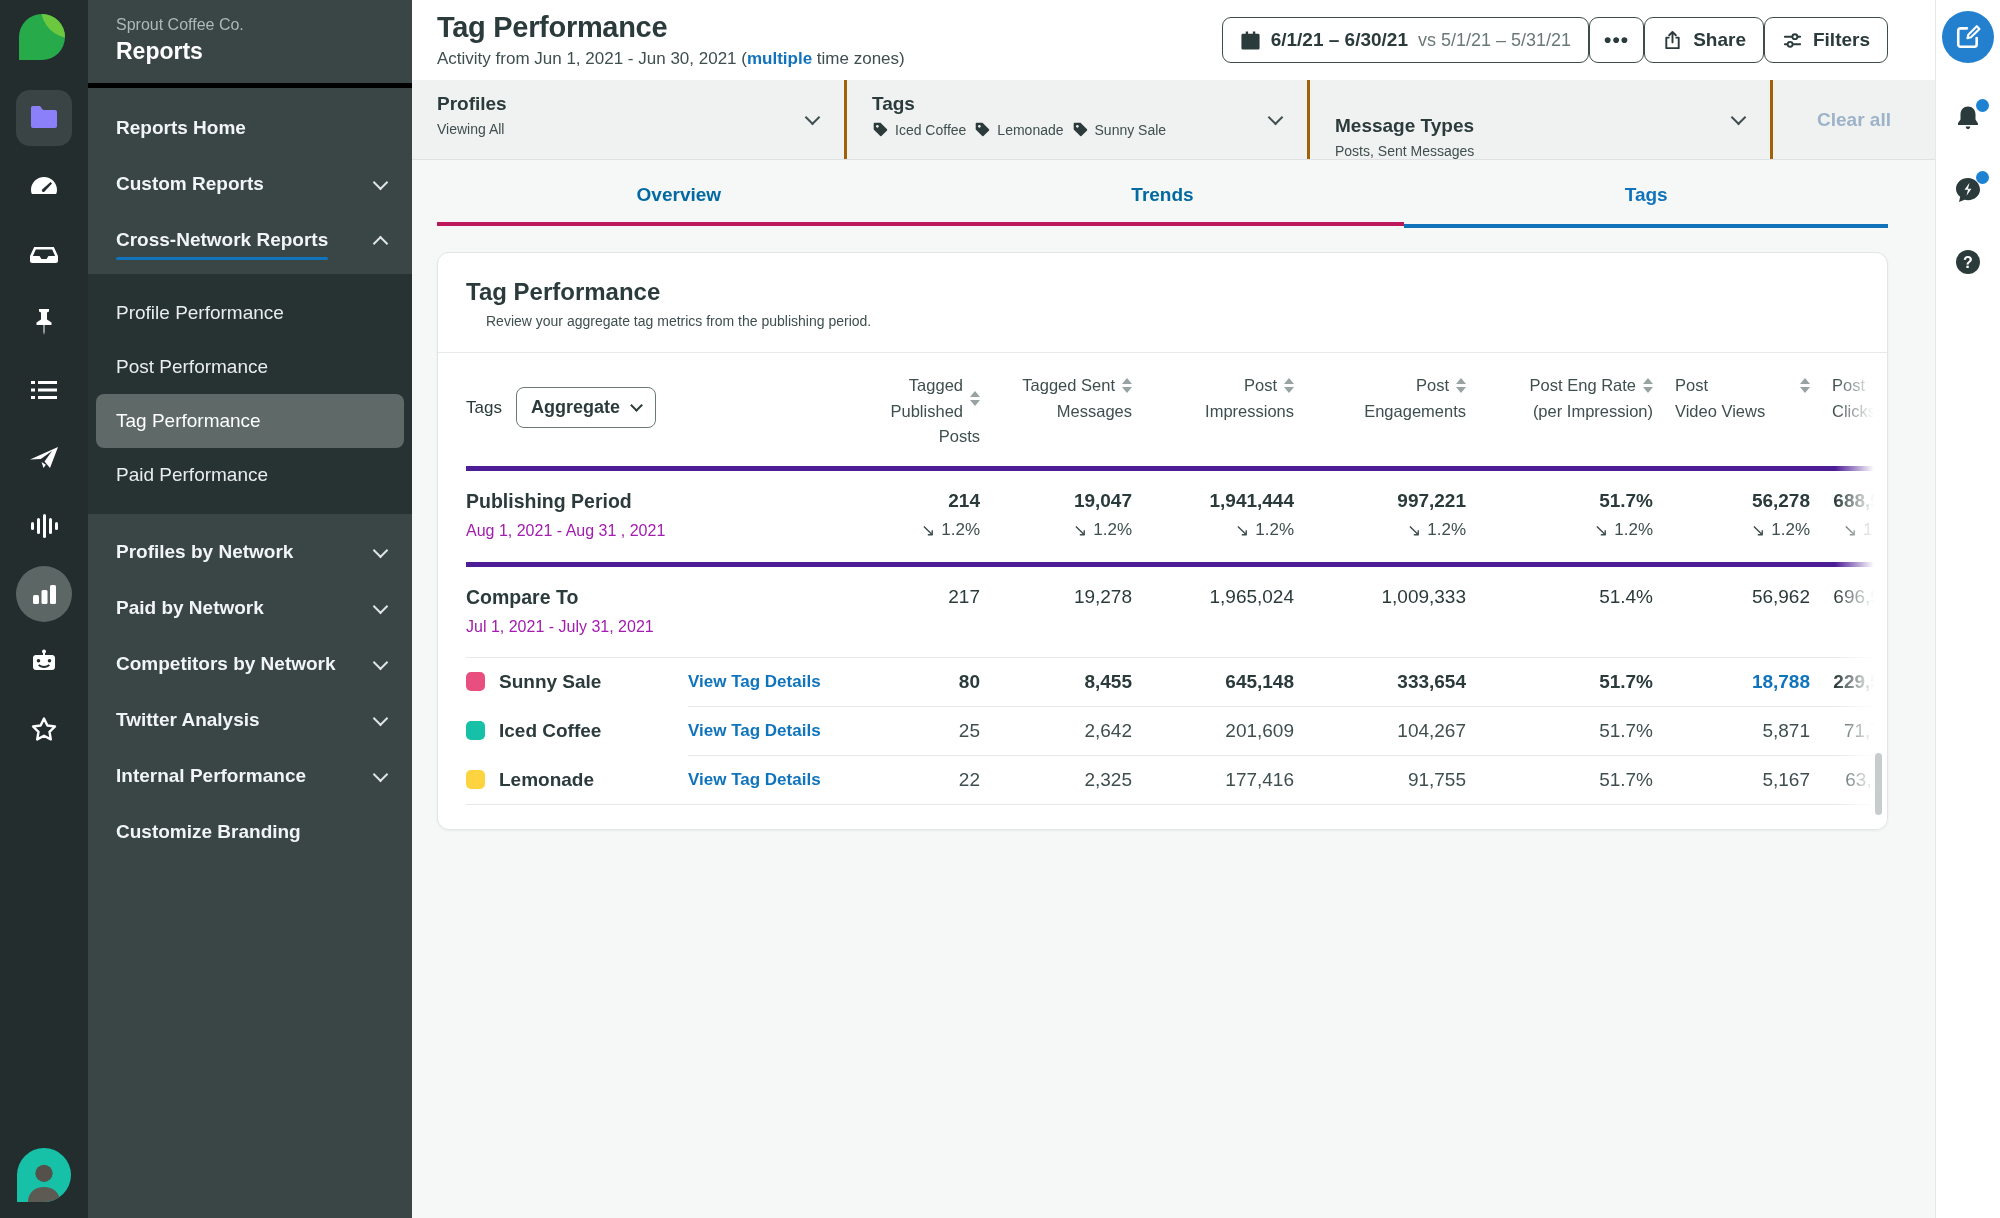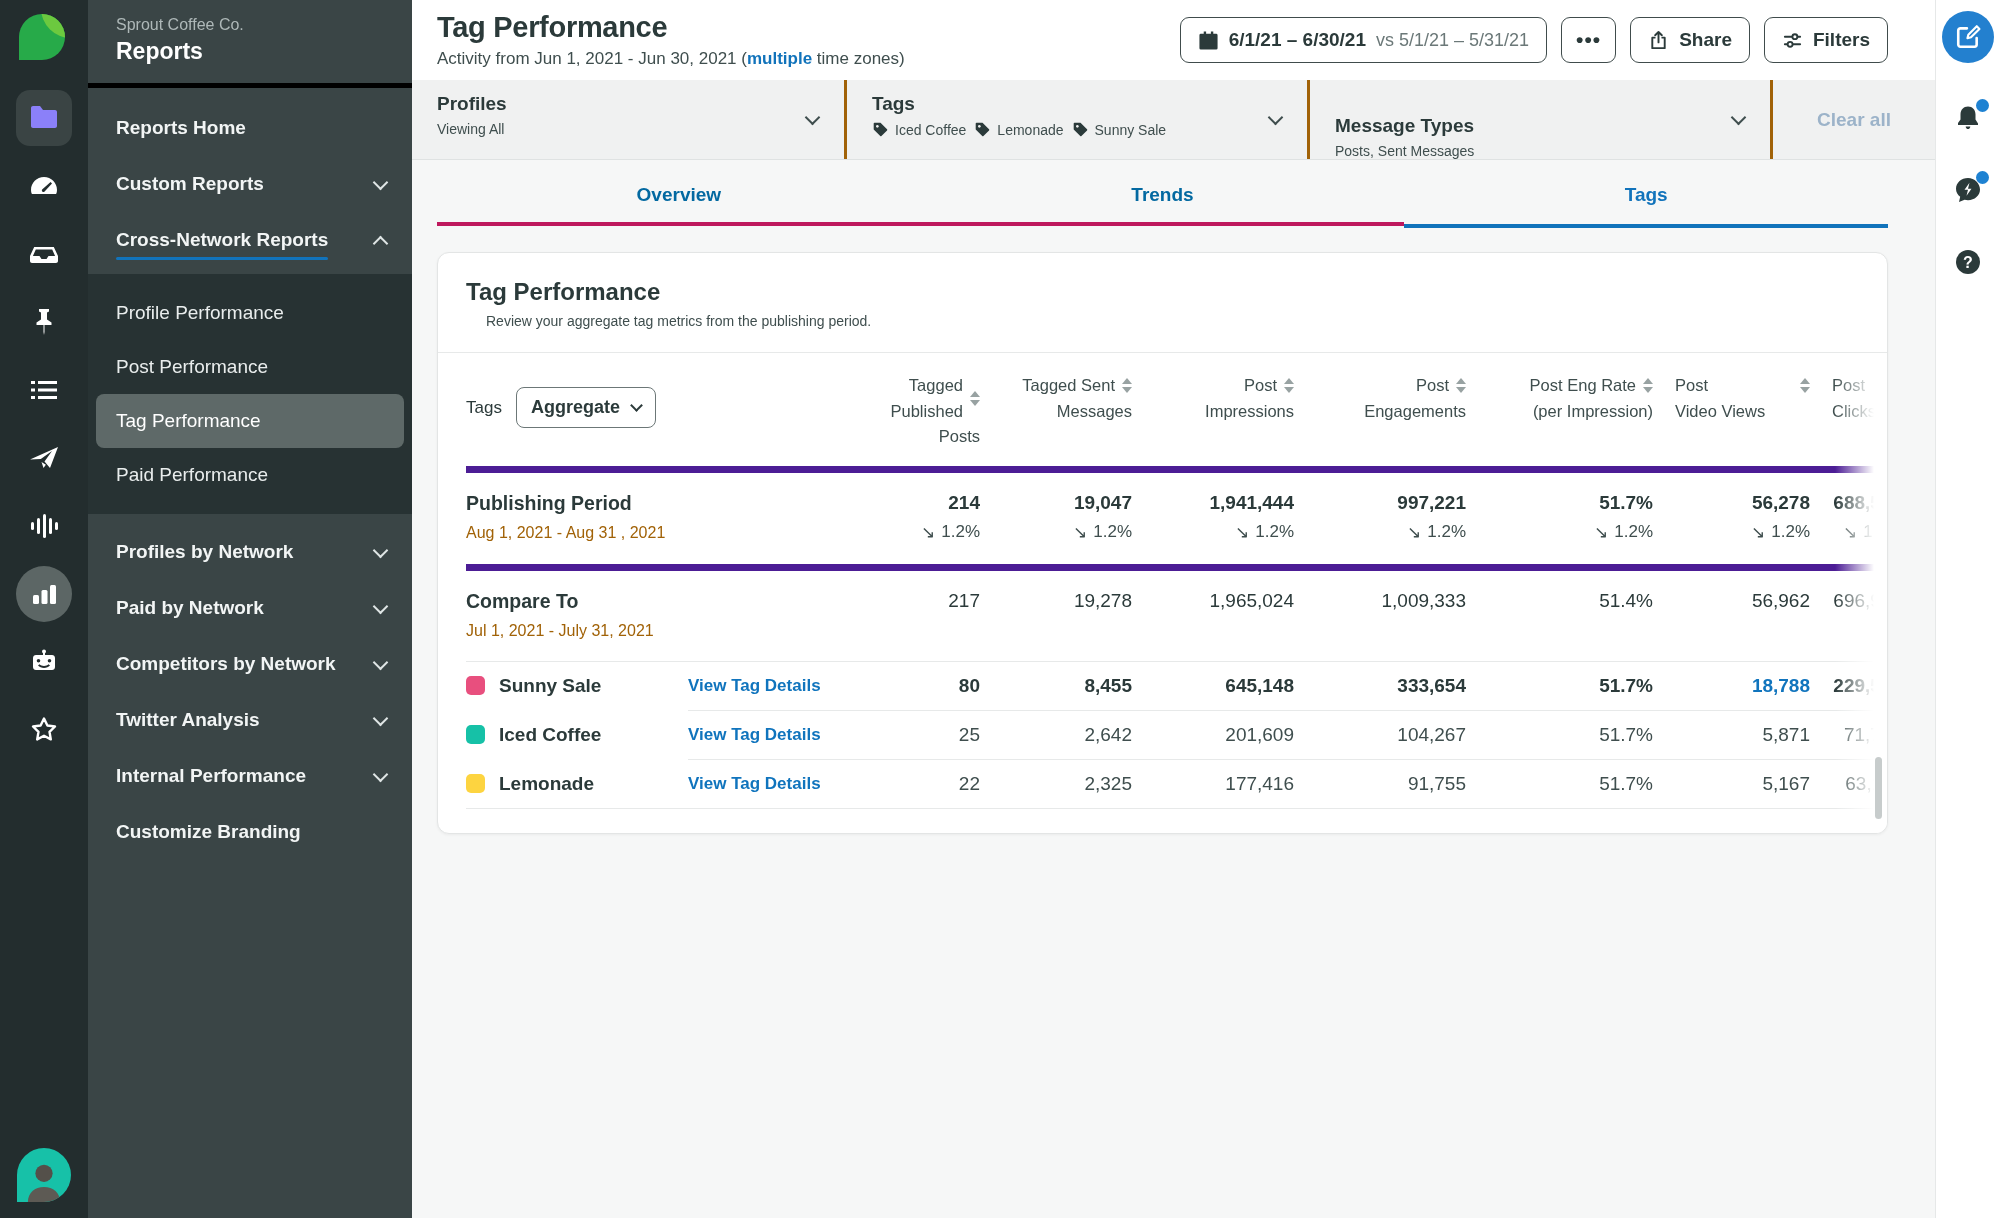--- a/index.html
+++ b/index.html
@@ -34,21 +34,21 @@
   .snav-2 { padding-top:10px; }
   .chev { width:11px; height:11px; border-right:2.5px solid #dfe5e5; border-bottom:2.5px solid #dfe5e5; transform:rotate(45deg); margin-top:-4px; flex-shrink:0; }
   .chev.up { transform:rotate(-135deg); margin-top:6px; }
 
   
   .main { flex:1; min-width:0; background:#f6f7f7; display:flex; flex-direction:column; }
   .topbar { height:80px; background:#fff; display:flex; align-items:center; justify-content:space-between; padding:0 47px 0 25px; flex-shrink:0; }
   .page-title { font-size:29px; font-weight:bold; letter-spacing:-0.3px; }
   .page-sub { font-size:17px; color:#3f4e4e; margin-top:5px; }
   .page-sub .blue-b { color:#1173bb; font-weight:bold; }
-  .actions { display:flex; gap:14px; }
+  .actions { display:flex; }
   .btn { height:46px; background:#fff; border:1.5px solid #404c4c; border-radius:9px; display:flex; align-items:center; gap:10px; padding:0 17px; font-size:19px; font-weight:bold; color:#2b3a3a; cursor:pointer; white-space:nowrap; }
   .btn .vs { font-weight:normal; color:#6b7878; font-size:18px; }
   .btn svg { width:21px; height:21px; }
   .btn.ellipsis { font-size:21px; letter-spacing:1px; padding:0 14px; }
 
   .filterbar { height:80px; background:#f0f1f1; border-bottom:1px solid #dfe2e2; display:flex; flex-shrink:0; }
   .fsec { padding:13px 24px 0 25px; border-right:3px solid #a16207; position:relative; display:flex; flex-direction:column; cursor:pointer; }
   .fsec .flabel { font-size:19px; font-weight:bold; }
   .fsec .fvalue { font-size:14px; color:#3f4e4e; margin-top:6px; display:flex; align-items:center; gap:8px; }
   .fsec .fchev { position:absolute; right:26px; top:36px; }
@@ -81,24 +81,24 @@
   .dropdown { border:1.5px solid #6c7777; border-radius:8px; padding:9px 14px; font-size:18px; font-weight:bold; display:flex; align-items:center; gap:12px; cursor:pointer; background:#fff; }
   .dropdown .chev { border-color:#2b3a3a; width:9px; height:9px; border-width:2px; }
   .hcell { font-size:16.5px; color:#3f4e4e; text-align:right; line-height:1.55; }
   .hline1 { display:flex; justify-content:flex-end; align-items:center; gap:7px; }
   .hcell.left { text-align:left; }
   .hcell.left .hline1 { justify-content:space-between; }
   .sort { display:inline-flex; flex-direction:column; gap:3px; }
   .sort .tri-up { width:0; height:0; border-left:5px solid transparent; border-right:5px solid transparent; border-bottom:6px solid #98a2a2; }
   .sort .tri-dn { width:0; height:0; border-left:5px solid transparent; border-right:5px solid transparent; border-top:6px solid #98a2a2; }
 
-  .srow { padding:19px 0 21px; border-top:7px solid #4c1d95; align-items:start; }
+  .srow { padding:19px 0 21px; border-top:5px solid #4c1d95; align-items:start; }
   .rname { grid-column:1 / 3; }
   .rname .nm { font-size:19.5px; font-weight:bold; }
-  .rname .dt { font-size:16px; color:#a16207; margin-top:9px; }
+  .rname .dt { font-size:16px; color:#a21caf; margin-top:9px; }
   .num { text-align:right; font-size:19px; }
   .bold .num, .num.b { font-weight:bold; }
   .delta { margin-top:8px; font-size:17px; font-weight:normal; color:#3f4e4e; display:flex; justify-content:flex-end; gap:6px; }
   .tagrow { padding:13px 0; }
   .tagrow .num { color:#3f4e4e; }
   .tagrow.bold .num { color:#2b3a3a; }
   .tname { display:flex; align-items:center; gap:14px; font-size:19px; font-weight:bold; }
   .swatch { width:19px; height:19px; border-radius:5px; flex-shrink:0; }
   .tlink { font-size:17px; font-weight:bold; color:#1074bd; cursor:pointer; }
   .num.blue { color:#1074bd !important; cursor:pointer; }

